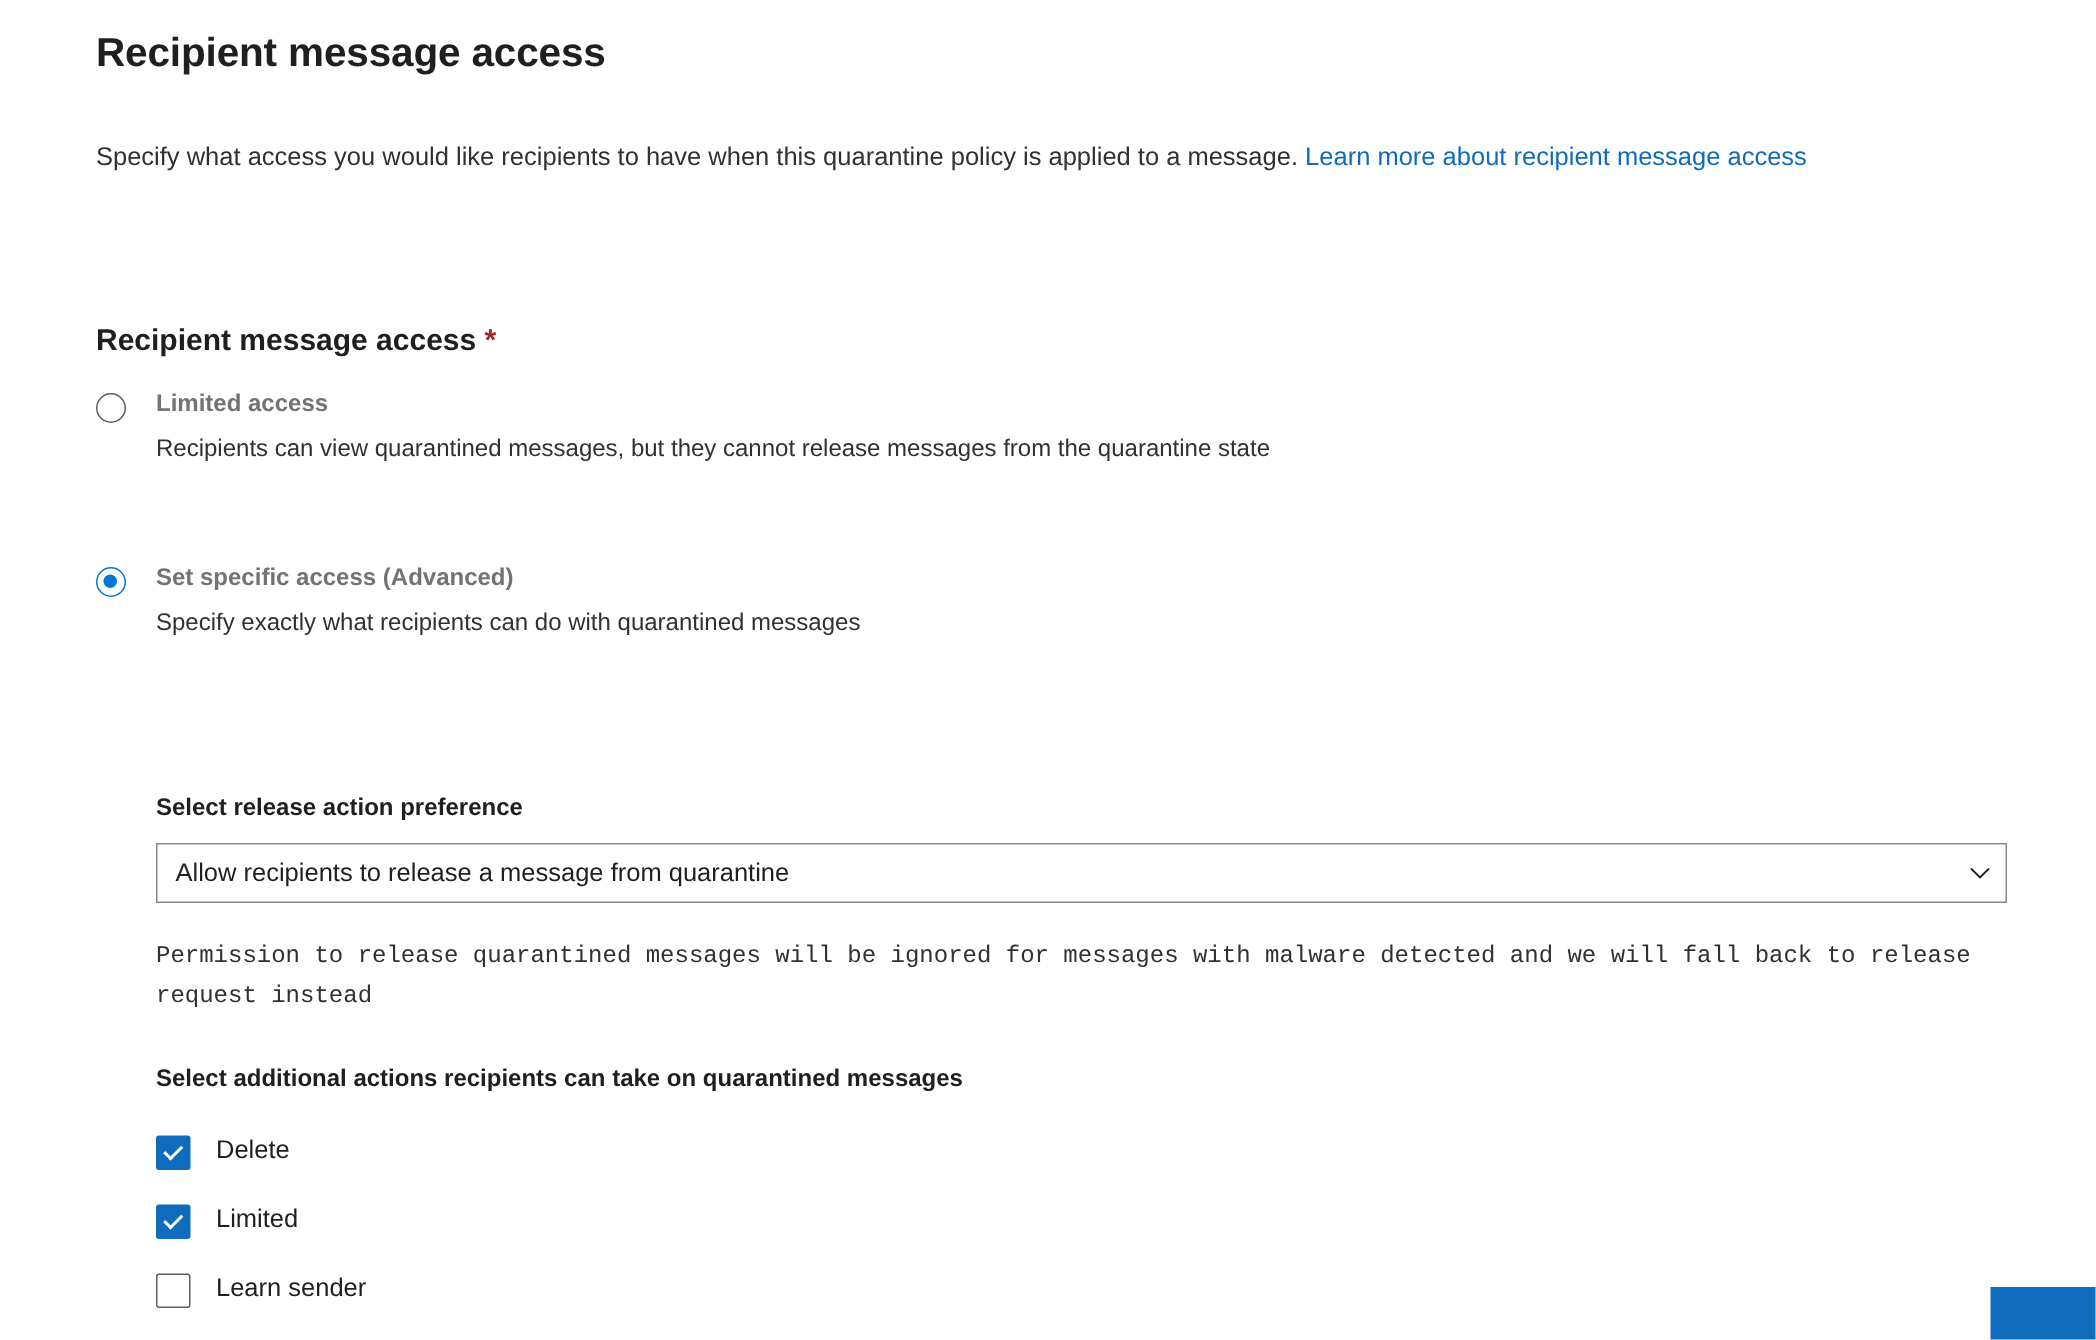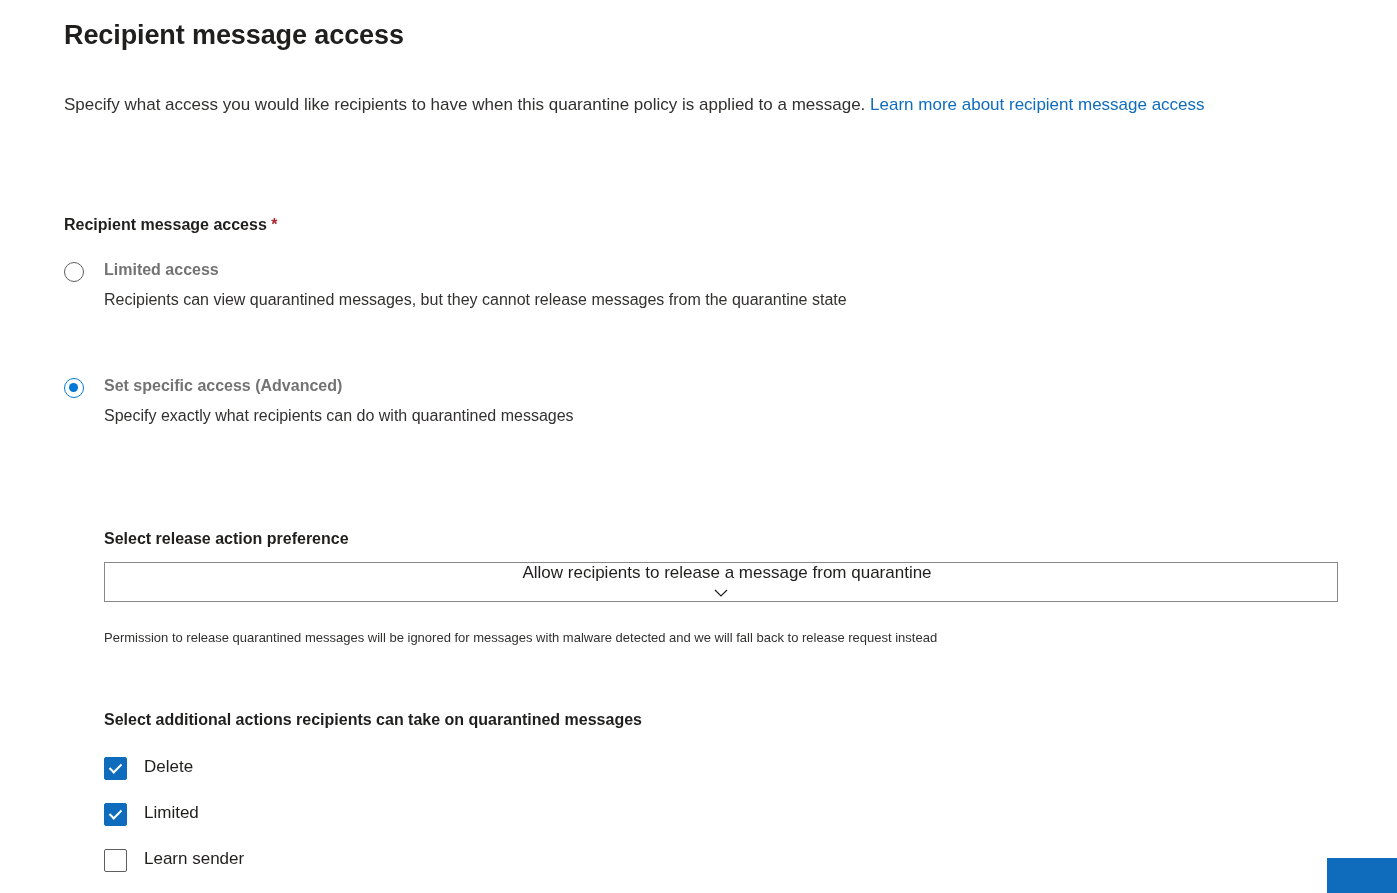--- a/index.html
+++ b/index.html
@@ -40,21 +40,21 @@
     line-height: 29px;
     color: #323130;
   }
   .intro a {
     color: #0f6cbd;
     text-decoration: none;
     cursor: pointer;
   }
   .field-label {
     position: absolute;
-    font-size: 16px;
+    font-size: 20px;
     font-weight: bold;
     color: #201f1e;
   }
   .req-star {
     color: #a4262c;
     font-weight: bold;
   }
   #label-recipient-access {
     left: 64px;
     top: 216px;
@@ -126,21 +126,20 @@
     left: 104px;
     top: 562px;
     width: 1234px;
     height: 40px;
     border: 1px solid #8a8886;
     background: #ffffff;
     box-sizing: border-box;
     display: flex;
     align-items: center;
     cursor: pointer;
-    flex-direction: column;
   }
   .dropdown-value {
     font-size: 17px;
     color: #201f1e;
     padding-left: 12px;
     flex: 1;
     white-space: nowrap;
     overflow: hidden;
     text-overflow: ellipsis;
   }
@@ -150,23 +149,24 @@
     align-items: center;
     justify-content: center;
   }
   .chevron svg { display: block; }
 
   .hint {
     position: absolute;
     left: 104px;
     top: 624px;
     width: 1232px;
-    font-size: 13px;
+    font-size: 16px;
     line-height: 27px;
     color: #323130;
+    font-family: Liberation Mono, monospace;
   }
 
   #label-additional { top: 711px; }
 
   .check-row {
     position: absolute;
     left: 104px;
     height: 28px;
   }
   .check-box {

